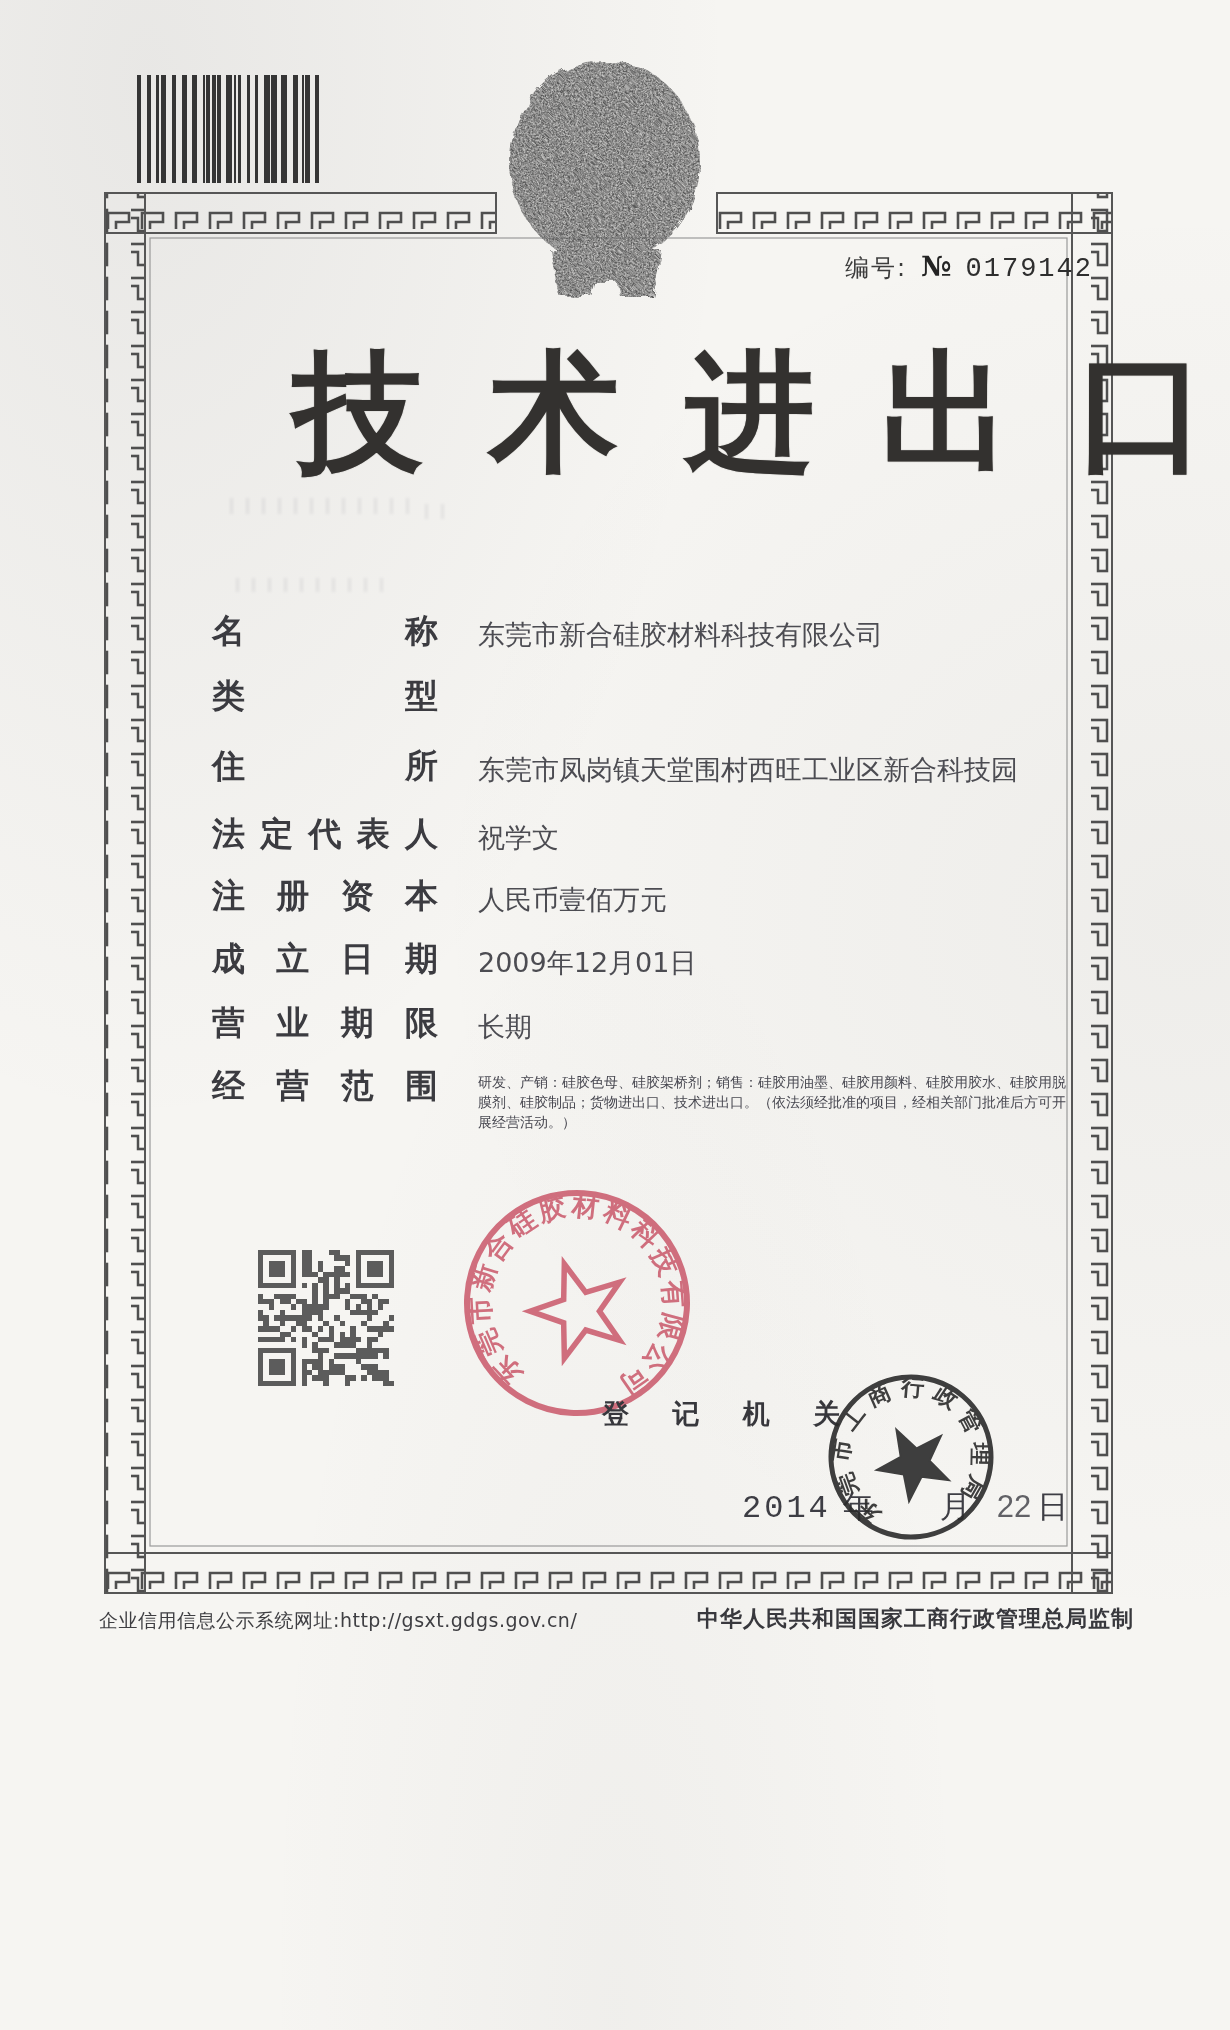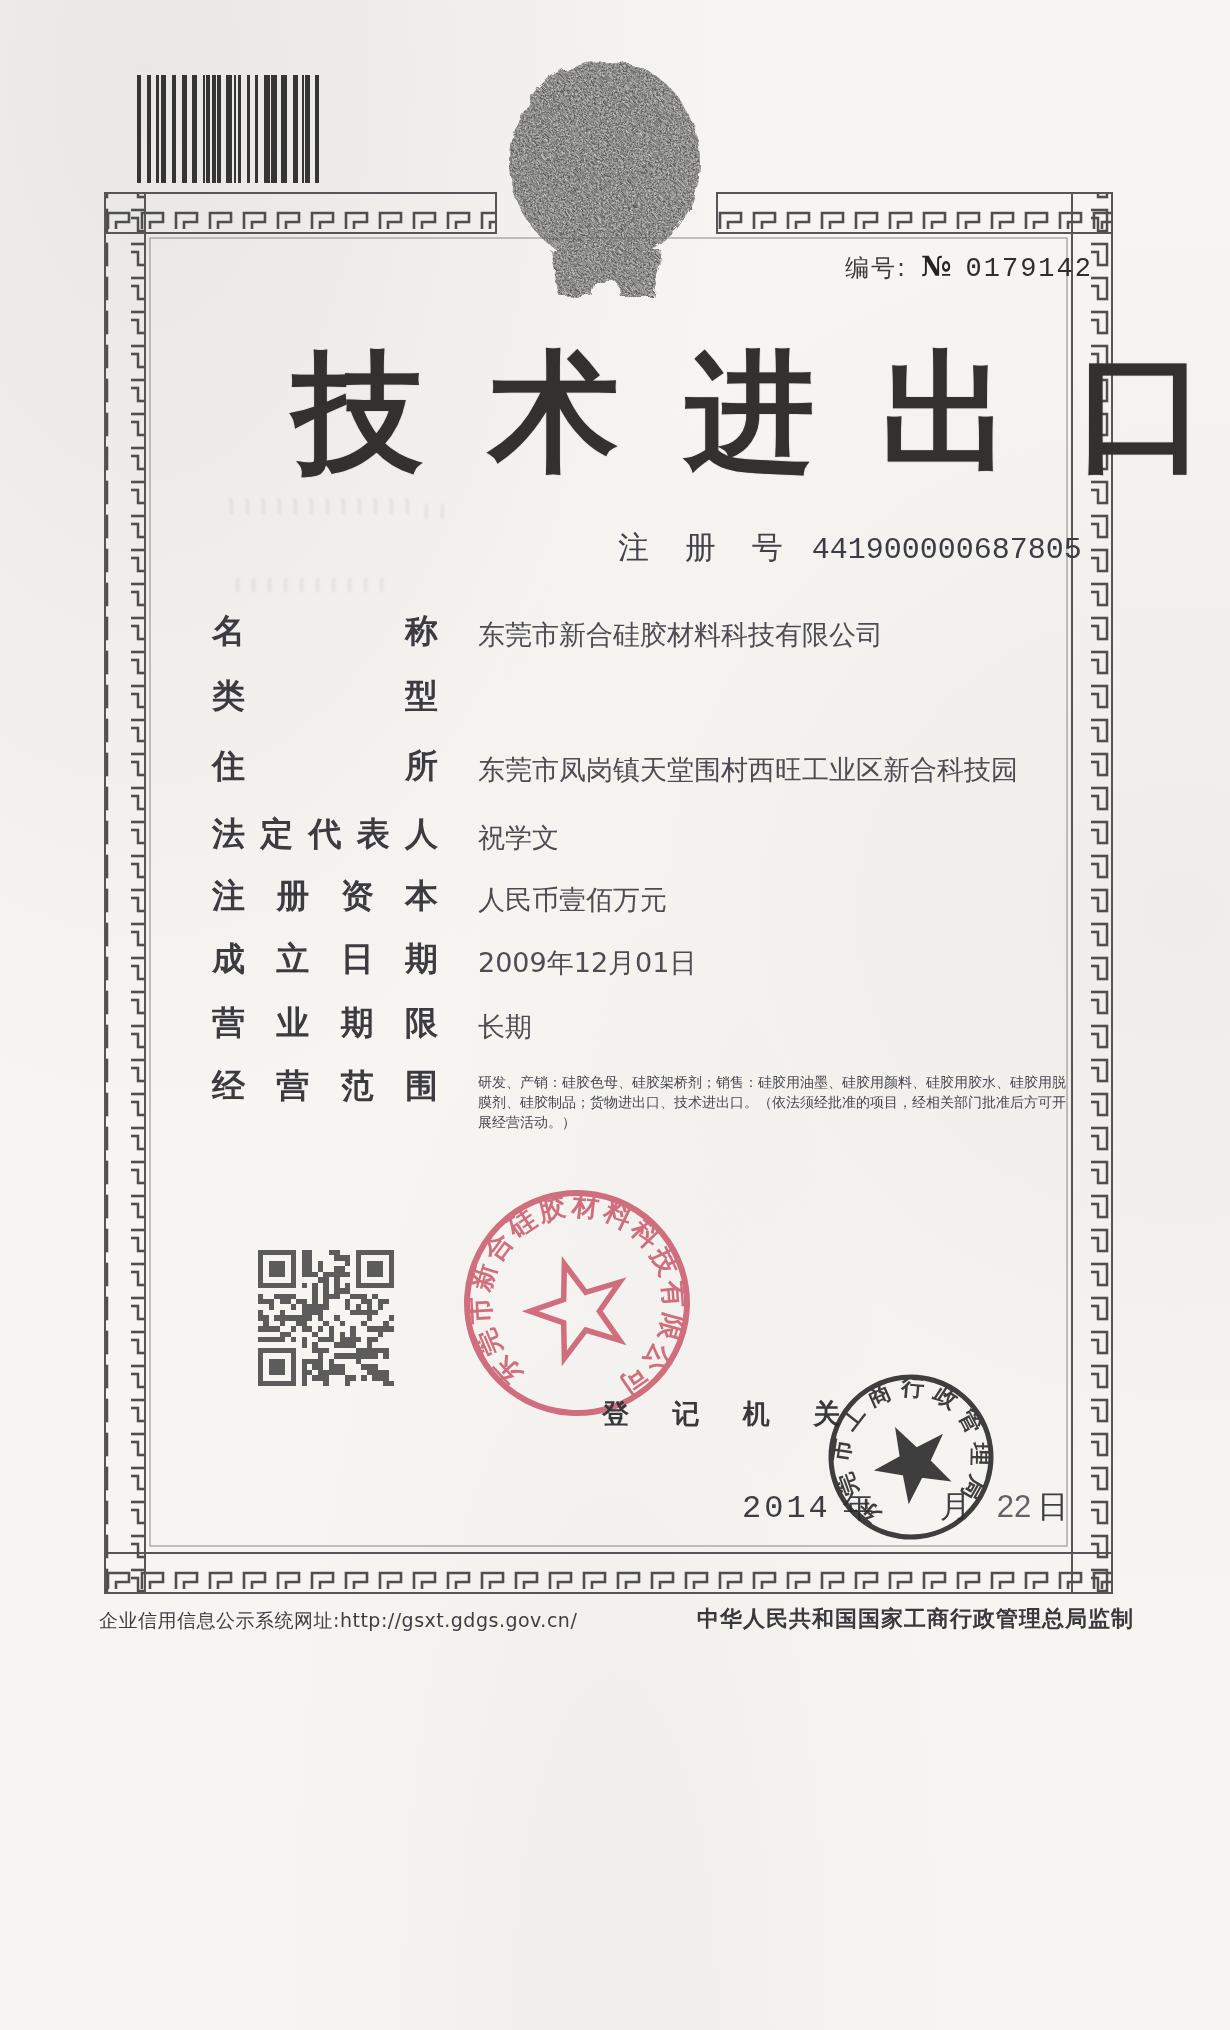--- a/index.html
+++ b/index.html
@@ -169,24 +169,20 @@
     <span class="nosym">№</span>
     <span class="digits">0179142</span>
   </div>
 
   <div class="abs smudge sm1"></div>
   <div class="abs smudge sm2"></div>
   <div class="abs smudge sm3"></div>
 
   <div class="abs title">技术进出口</div>
 
-  <div class="abs regno">
-    <span class="lab">注 册 号</span>
-    <span class="num">441900000687805</span>
-  </div>
 
   <div id="rows">
       <div class="row" style="top: 613px;">
         <div class="row-label">
           <span>名</span>
           <span>称</span>
         </div>
         <div class="row-value">东莞市新合硅胶材料科技有限公司</div>
       </div>
       <div class="row" style="top: 678px;">

